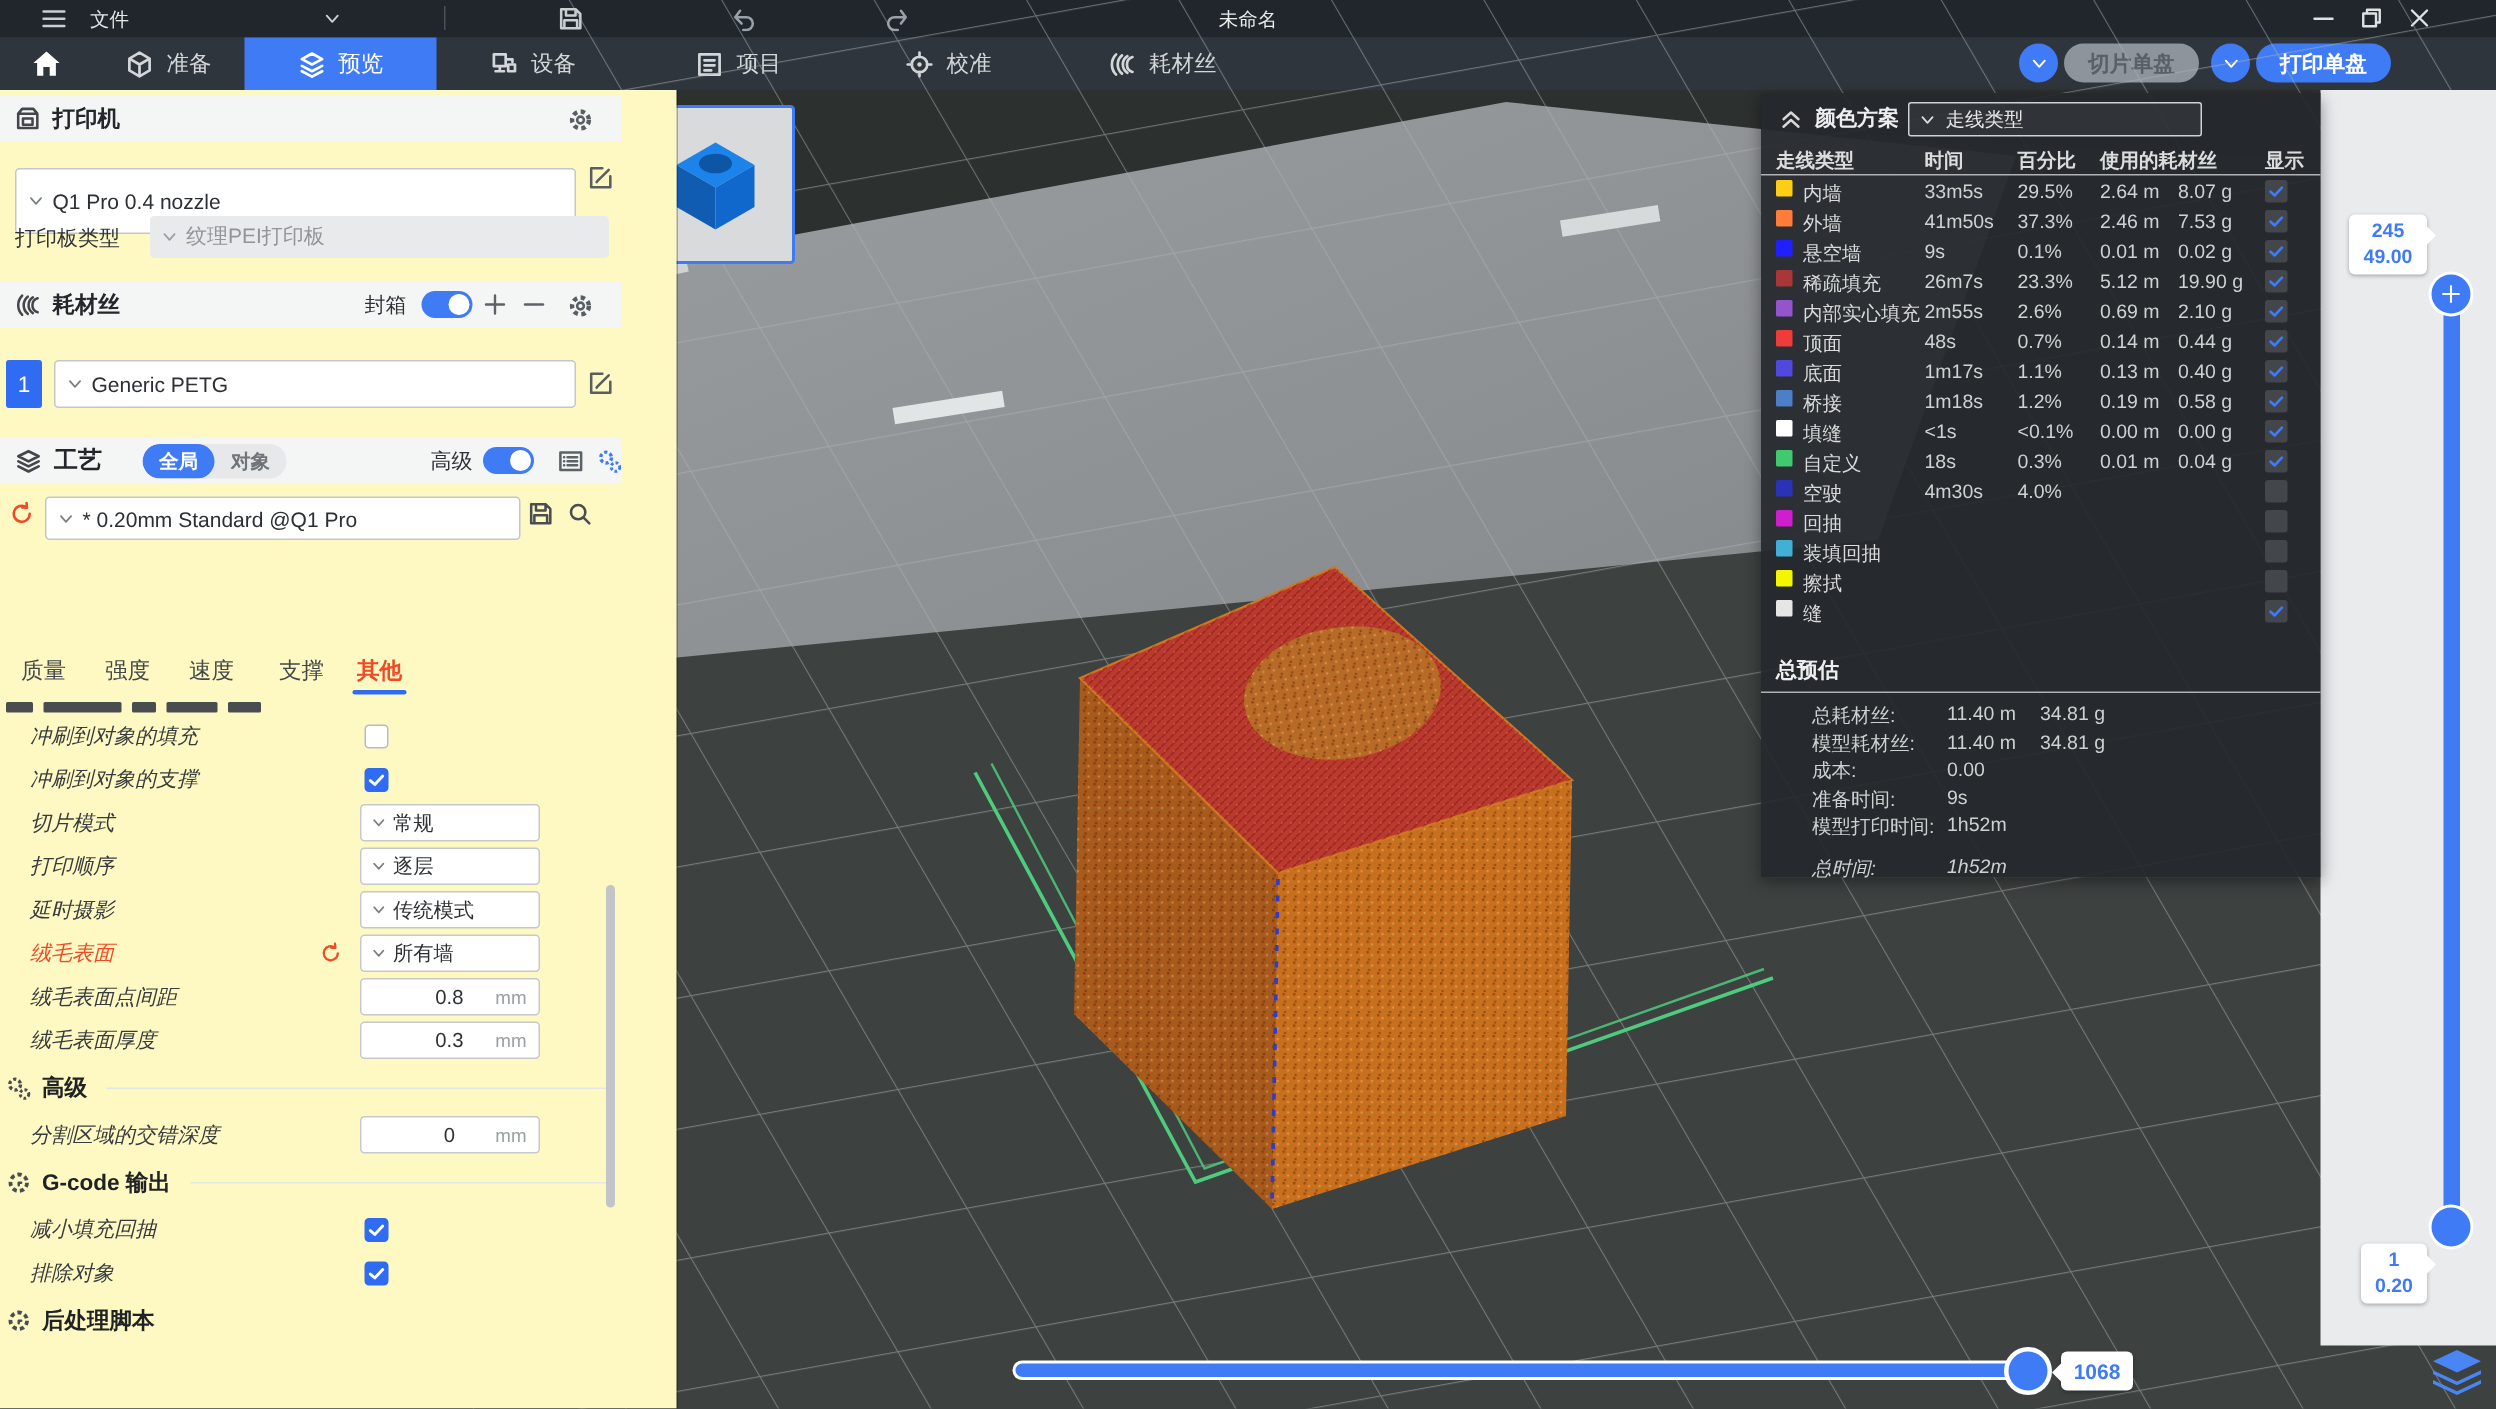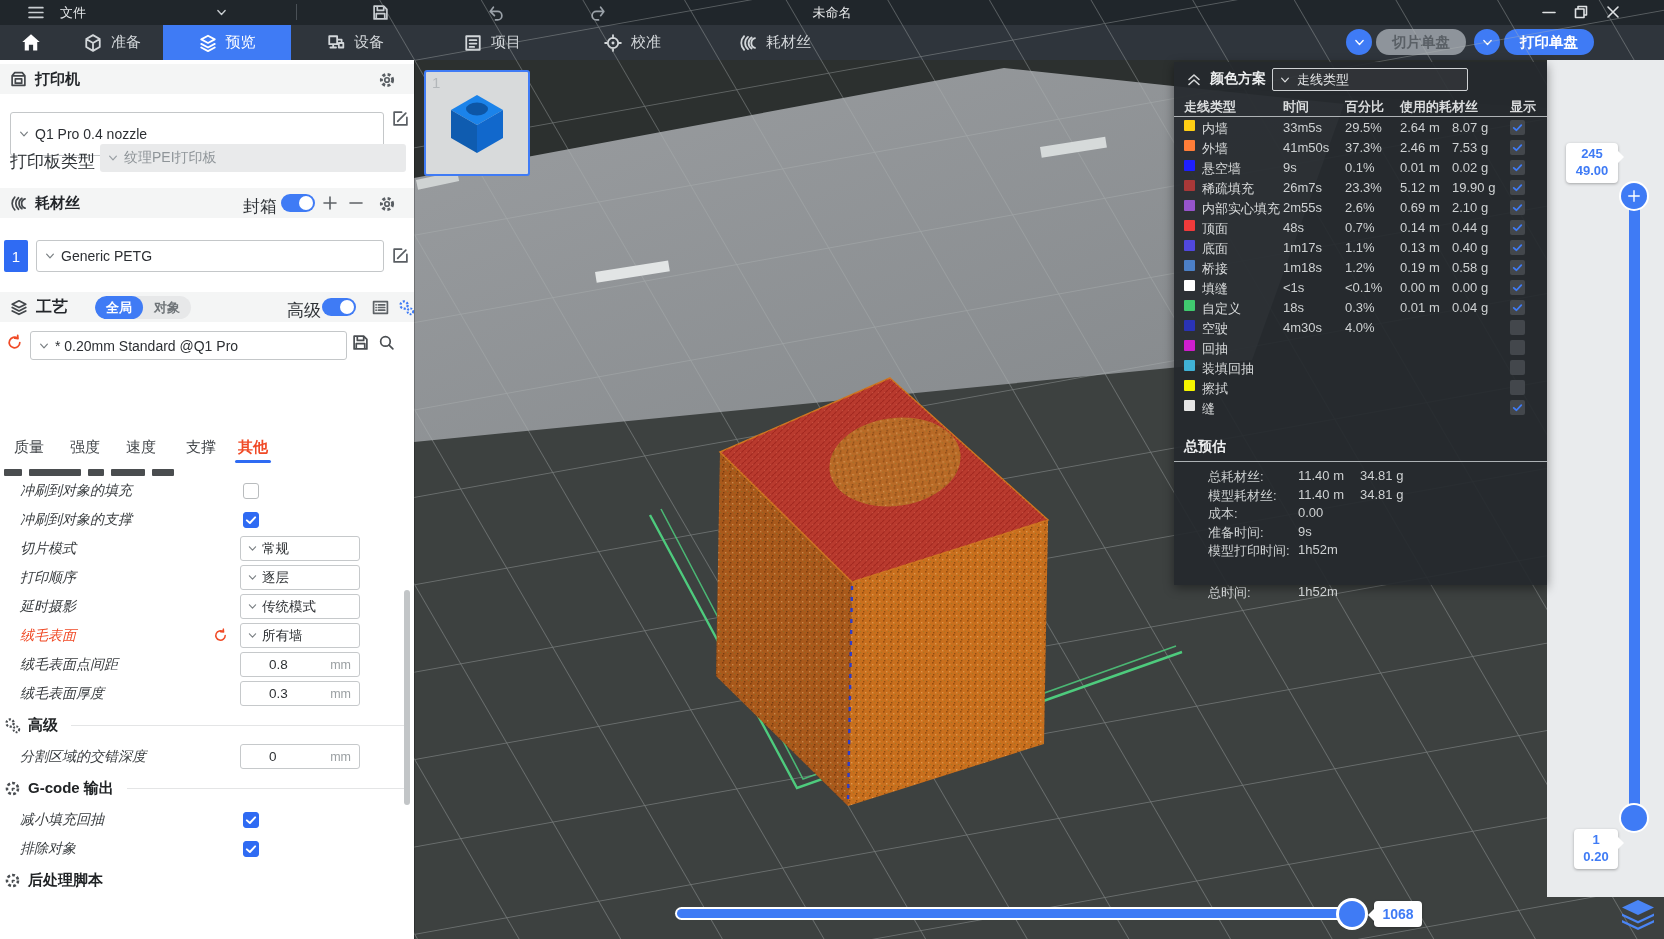--- a/index.html
+++ b/index.html
@@ -20,31 +20,31 @@
   .tabbar{position:absolute;left:0;top:25px;width:1664px;height:35px;background:#2f353c;}
   .home{position:absolute;left:0;top:0;width:62px;height:35px;display:flex;align-items:center;justify-content:center;color:#fff;}
   .tab{position:absolute;top:0;height:35px;display:flex;align-items:center;justify-content:center;gap:9px;color:#d3d7da;font-size:15px;}
   .tab.active{background:#3f7bf5;color:#fff;}
   .chevc{position:absolute;top:4px;width:26px;height:26px;border-radius:13px;background:#3f7bf5;color:#fff;display:flex;align-items:center;justify-content:center;}
   .pillbtn{position:absolute;top:4px;height:26px;border-radius:13px;display:flex;align-items:center;justify-content:center;font-size:14.5px;font-weight:bold;}
   .pillbtn.dis{background:#8e949b;color:#5a6066;}
   .pillbtn.pri{background:#3f7bf5;color:#fff;}
 
   
-  .panel{position:absolute;left:0;top:60px;width:414px;height:879px;background:#ffffff;z-index:6;box-shadow:1px 0 0 rgba(0,0,0,.25);}
+  .panel{position:absolute;left:0;top:60px;width:414px;height:879px;background:#fef9c3;z-index:6;box-shadow:1px 0 0 rgba(0,0,0,.25);padding-left:37px;}
   .phead{position:absolute;left:0;width:414px;height:30px;display:flex;align-items:center;gap:8px;background:#f4f5f5;
          padding-left:10px;box-sizing:border-box;font-weight:bold;font-size:15px;color:#23262a;overflow:hidden;}
   .phead .hic{color:#43474b;display:flex;}
   .gearbtn{position:absolute;right:18px;top:6px;width:18px;height:18px;color:#595e63;}
   .selbox{position:absolute;display:flex;align-items:center;background:#fff;border:1px solid #c4c7c9;border-radius:3px;
           font-size:14px;color:#2c2f33;box-sizing:border-box;}
   .selbox .chv{margin:0 5px 0 7px;color:#7b8084;flex:none;}
   .graybox{background:#e9eaeb;border:none;color:#8f9599;}
   .pencil{position:absolute;width:17px;height:17px;color:#595e63;}
-  .rowlabel{position:absolute;font-size:17px;color:#2f3337;}
+  .rowlabel{position:absolute;font-size:14px;color:#2f3337;}
   .tog{position:absolute;width:34px;height:18px;border-radius:9px;background:#3f7bf5;}
   .tog::after{content:"";position:absolute;right:2px;top:2px;width:14px;height:14px;border-radius:7px;background:#fff;}
   .pm{position:absolute;width:16px;height:16px;color:#5d6266;}
   .slotnum{position:absolute;left:4px;width:24px;height:32px;background:#2f6bf3;color:#fff;border-radius:2px;
            display:flex;align-items:center;justify-content:center;font-size:15px;}
   .scope{position:absolute;left:95px;top:4px;height:23px;background:#e7e8e9;border-radius:12px;display:flex;overflow:hidden;}
   .scope span{display:flex;align-items:center;font-size:13px;padding:0 11px;color:#6f7478;}
   .scope span.on{background:#3f7bf5;color:#fff;border-radius:12px;}
   .ptabs{position:absolute;left:0;top:376px;width:414px;height:26px;}
   .ptab{position:absolute;top:2px;font-size:15px;color:#43474b;}
@@ -59,21 +59,21 @@
   .srow{position:relative;height:29px;display:flex;align-items:center;}
   .slbl{margin-left:20px;font-size:14px;color:#383c3f;font-style:italic;}
   .slbl.mod{color:#f04a26;}
   .rficon{position:absolute;left:213px;top:7px;width:15px;height:15px;color:#f04a26;}
   .cbx{position:absolute;left:243px;width:16px;height:16px;border:1px solid #b9bcbe;border-radius:3px;background:#fff;
        display:flex;align-items:center;justify-content:center;box-sizing:border-box;color:#fff;}
   .cbx.on{background:#2f6bf3;border-color:#2f6bf3;}
   .sel,.inp{position:absolute;left:240px;width:120px;height:25px;border:1px solid #c6c9cb;border-radius:3px;background:#fff;
             display:flex;align-items:center;font-size:13.5px;color:#2e3134;box-sizing:border-box;}
   .sel .chv{margin:0 4px 0 6px;color:#7b8084;}
-  .inp .inpv{margin-left:28px;flex:1;}
+  .inp .inpv{margin-left:28px;flex:1;text-align:center;}
   .unit{color:#9ba0a3;margin-right:8px;font-size:12.5px;}
   .pscroll{position:absolute;left:404px;top:530px;width:6px;height:215px;background:#c2c5c7;border-radius:3px;}
 
   
   .vp{position:absolute;left:414px;top:60px;width:1250px;height:879px;z-index:1;}
   .thumb{position:absolute;left:424px;top:70px;width:106px;height:106px;background:#d8dadb;border:2px solid #3f7bf5;
          border-radius:3px;box-sizing:border-box;z-index:3;}
   .thumb .num{position:absolute;left:6px;top:2px;font-size:15px;color:#b3b7ba;}
 
   
@@ -829,21 +829,21 @@
       <div class="trow" style="top: 461.5px;">
         <span class="ttl">准备时间:</span>
         <span class="tv1">9s</span>
         <span class="tv2"></span>
       </div>
       <div class="trow" style="top: 480px;">
         <span class="ttl">模型打印时间:</span>
         <span class="tv1">1h52m</span>
         <span class="tv2"></span>
       </div>
-      <div class="trow" style="top: 522px;">
+      <div class="trow" style="top: 508px; font-style: italic;">
         <span class="ttl">总时间:</span>
         <span class="tv1">1h52m</span>
         <span class="tv2"></span>
       </div>
     </div>
 </div>
 
 <div class="rstrip"></div>
 <div class="vtrack"></div>
 <div class="vhandle" style="left:1621px;top:183px">

